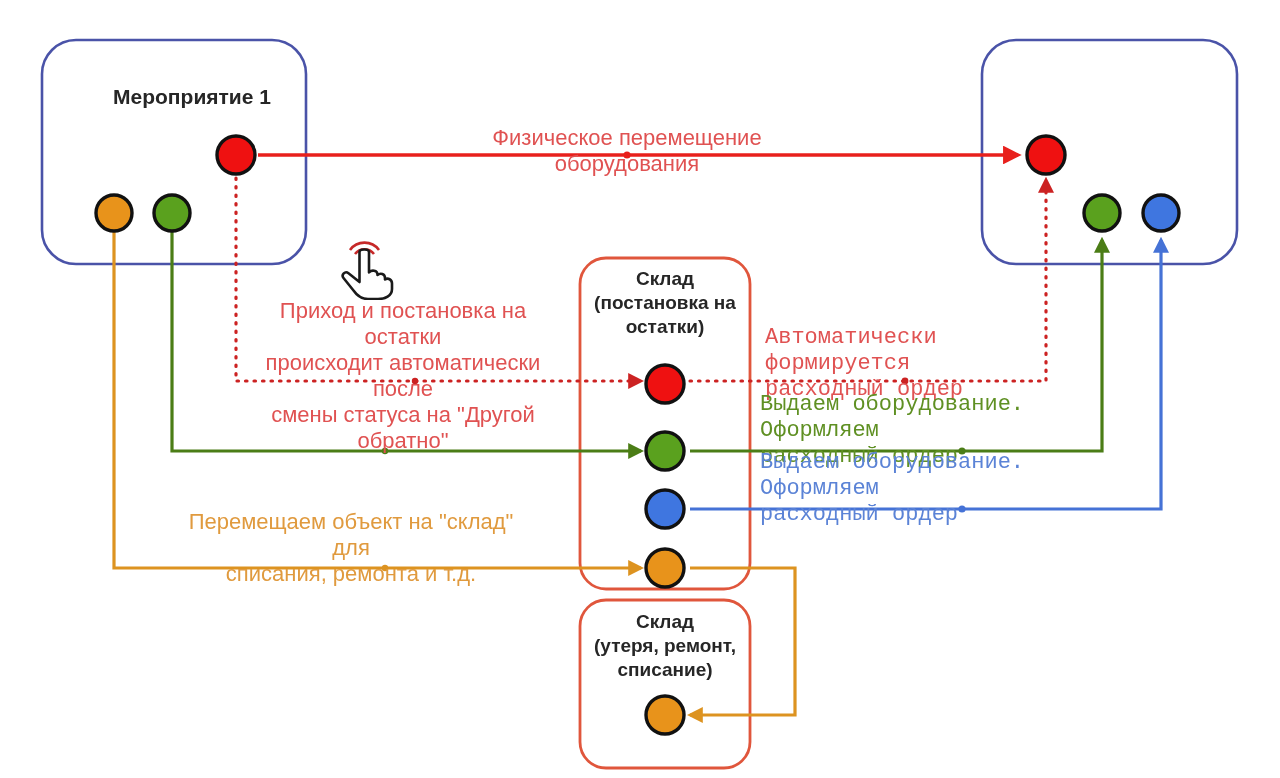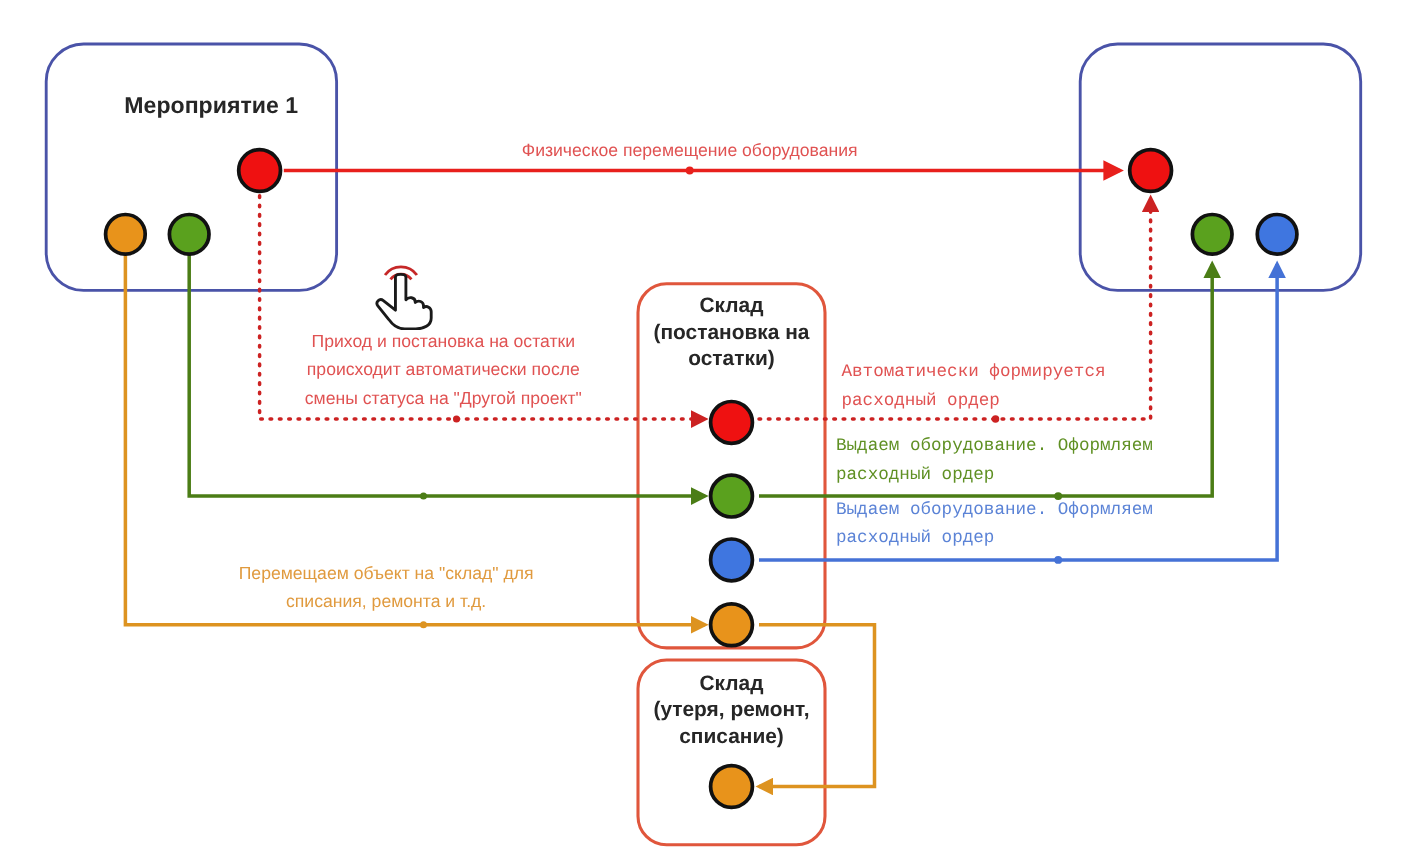--- a/index.html
+++ b/index.html
@@ -27,21 +27,21 @@
     font-weight: bold;
     font-size: 21px;
     color: #262626;
     text-align: center;
     line-height: 26px;
     white-space: pre-line;
     pointer-events: none;
   }
   .edge-label {
     position: absolute;
-    font-size: 16px;
+    font-size: 22px;
     line-height: 26px;
     white-space: pre-line;
     pointer-events: none;
   }
   .lbl-red { color: #e05252; }
   .lbl-green { color: #5f9023; }
   .lbl-blue { color: #5b83d6; }
   .lbl-orange { color: #e09a3e; }
   .ta-left { text-align: left; font-family: Liberation Mono, monospace; }
   .ta-center { text-align: center; }
@@ -166,21 +166,21 @@
 остатки)</div>
 
   <div class="box-title ta-center" style="left:580px; top:610px; width:170px; font-size:19px; line-height:24px;">Склад
 (утеря, ремонт,
 списание)</div>
 
   <div class="edge-label lbl-red ta-center" style="left:437px; top:125px; width:380px;">Физическое перемещение оборудования</div>
 
   <div class="edge-label lbl-red ta-center" style="left:243px; top:298px; width:320px;">Приход и постановка на остатки
 происходит автоматически после
-смены статуса на "Другой проект"</div>
+смены статуса на "Другой обратно"</div>
 
   <div class="edge-label lbl-red ta-left" style="left:765px; top:325px; width:280px;">Автоматически формируется
 расходный ордер</div>
 
 
   <div class="edge-label lbl-green ta-left" style="left:760px; top:392px; width:340px;">Выдаем оборудование. Оформляем
 расходный ордер</div>
 
   <div class="edge-label lbl-blue ta-left" style="left:760px; top:450px; width:340px;">Выдаем оборудование. Оформляем
 расходный ордер</div>

